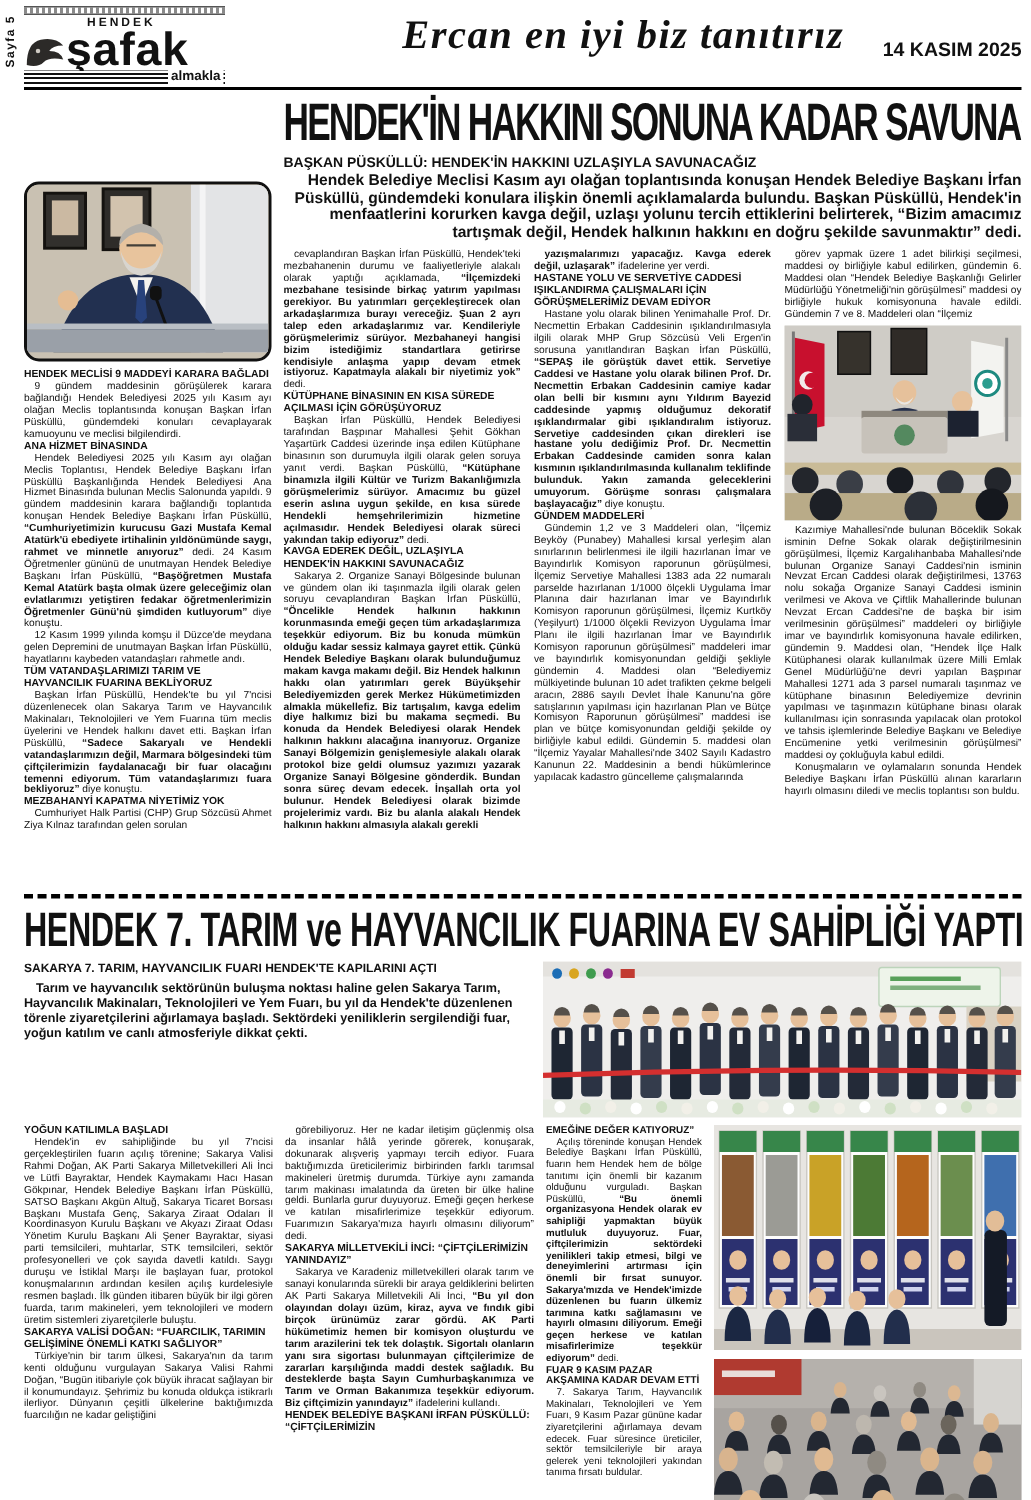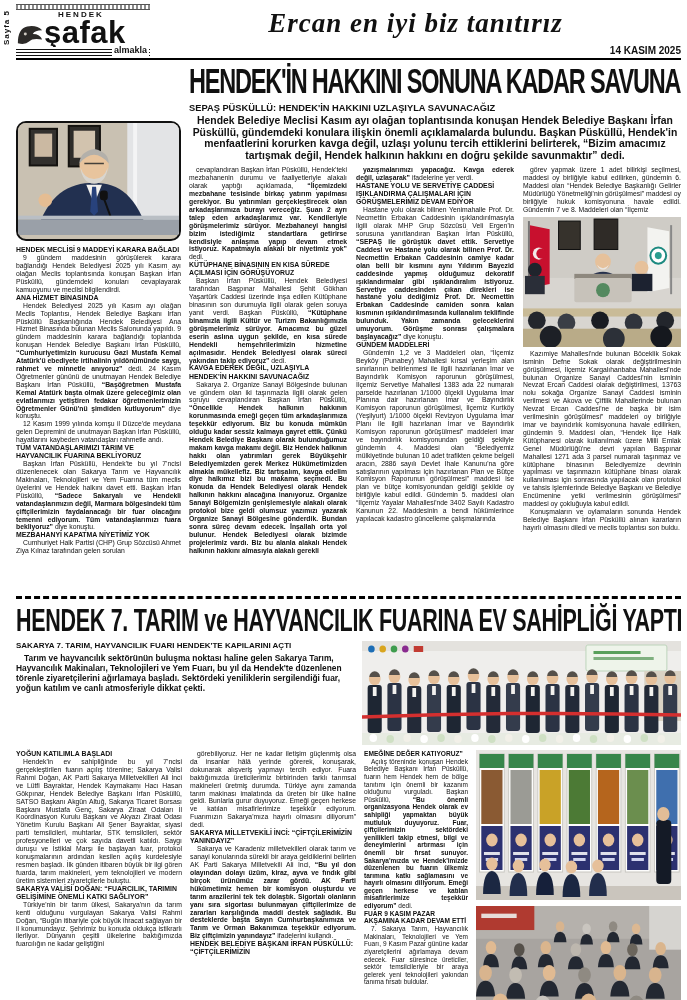--- a/index.html
+++ b/index.html
@@ -19,37 +19,37 @@
   .logo-main{display:flex;align-items:flex-end;gap:0;}
   .logo-words{flex:1;}
   .logo-hendek{font-size:8px;font-weight:bold;letter-spacing:2px;line-height:8px;padding-left:14px;}
   .logo-safak{font-size:31px;font-weight:900;letter-spacing:.5px;line-height:27px;}
   .logo-bottombar{height:9px;background:repeating-linear-gradient(0deg,#111 0 1.5px,#fff 1.5px 3px);
     position:relative;margin-top:1px;}
   .logo-gazetesi{position:absolute;right:1px;top:-2px;background:#fff;padding:0 2px;
     font-weight:bold;font-size:9px;line-height:11px;}
   .slogan{flex:1;text-align:center;font-family:"Liberation Serif",serif;font-style:italic;
     font-weight:bold;font-size:27px;margin-top:4px;letter-spacing:1px;}
-  .date{position:absolute;right:0;bottom:0;font-weight:bold;font-size:10px;}
+  .date{position:absolute;right:0;bottom:16px;font-weight:bold;font-size:13px;}
   .masthead-rule{border-top:2.5px solid #000;margin-top:2px;}
   
   .col-p{font-size:6.8px;line-height:7.9px;text-align:justify;text-indent:7px;
     overflow-wrap:break-word;}
   .col-h{font-size:6.9px;line-height:8.1px;font-weight:bold;text-align:left;}
   .bq{font-weight:bold;}
   
   .a1{display:flex;gap:8px;margin-top:3px;height:528px;overflow:hidden;}
   .a1-left{width:165px;flex:none;}
   .photo1-frame{border:2px solid #111;border-radius:10px;overflow:hidden;height:116px;
     margin-top:58px;margin-bottom:5px;background:#c9c1b2;}
   .a1-right{flex:1;min-width:0;}
   .a1-headline{font-weight:900;font-size:23.5px;letter-spacing:-1.2px;white-space:nowrap;
     transform:scaleY(1.5);transform-origin:center top;text-align:center;height:37px;line-height:25px;}
   .a1-subhead{font-weight:bold;font-size:9.3px;margin-top:3px;}
-  .a1-lead{font-weight:bold;font-size:10.4px;line-height:11.6px;margin-top:2px;text-align:center;}
+  .a1-lead{font-weight:bold;font-size:10.4px;line-height:11.6px;margin-top:2px;text-align:right;}
   .a1-cols{display:flex;gap:9px;margin-top:5px;}
   .a1-cols>div{flex:1;min-width:0;}
   .photo2-frame{height:130px;margin:3px 0;background:#d8d5d0;overflow:hidden;}
   
   .sep{border-top:3px dashed #000;margin:5px 0 3px 0;}
   
   .a2-headline{font-weight:900;font-size:21.5px;letter-spacing:-.3px;white-space:nowrap;
     transform:scaleY(1.5);transform-origin:center top;text-align:center;height:35px;line-height:24px;}
   .a2-top{display:flex;gap:8px;margin-top:4px;}
   .a2-leadblock{width:338px;flex:none;}
@@ -128,21 +128,21 @@
           <div class="col-p"><span>Hendek Belediyesi 2025 yılı Kasım ayı olağan Meclis Toplantısı, Hendek Belediye Başkanı İrfan Püsküllü Başkanlığında Hendek Belediyesi Ana Hizmet Binasında bulunan Meclis Salonunda yapıldı. 9 gündem maddesinin karara bağlandığı toplantıda konuşan Hendek Belediye Başkanı İrfan Püsküllü, </span><span class="bq">“Cumhuriyetimizin kurucusu Gazi Mustafa Kemal Atatürk'ü ebediyete irtihalinin yıldönümünde saygı, rahmet ve minnetle anıyoruz”</span><span> dedi. 24 Kasım Öğretmenler gününü de unutmayan Hendek Belediye Başkanı İrfan Püsküllü, </span><span class="bq">“Başöğretmen Mustafa Kemal Atatürk başta olmak üzere geleceğimiz olan evlatlarımızı yetiştiren fedakar öğretmenlerimizin Öğretmenler Günü'nü şimdiden kutluyorum”</span><span> diye konuştu.</span></div>
           <div class="col-p"><span>12 Kasım 1999 yılında komşu il Düzce'de meydana gelen Depremini de unutmayan Başkan İrfan Püsküllü, hayatlarını kaybeden vatandaşları rahmetle andı.</span></div>
           <div class="col-h">TÜM VATANDAŞLARIMIZI TARIM VE HAYVANCILIK FUARINA BEKLİYORUZ</div>
           <div class="col-p"><span>Başkan İrfan Püsküllü, Hendek'te bu yıl 7'ncisi düzenlenecek olan Sakarya Tarım ve Hayvancılık Makinaları, Teknolojileri ve Yem Fuarına tüm meclis üyelerini ve Hendek halkını davet etti. Başkan İrfan Püsküllü, </span><span class="bq">“Sadece Sakaryalı ve Hendekli vatandaşlarımızın değil, Marmara bölgesindeki tüm çiftçilerimizin faydalanacağı bir fuar olacağını temenni ediyorum. Tüm vatandaşlarımızı fuara bekliyoruz”</span><span> diye konuştu.</span></div>
           <div class="col-h">MEZBAHANYİ KAPATMA NİYETİMİZ YOK</div>
           <div class="col-p"><span>Cumhuriyet Halk Partisi (CHP) Grup Sözcüsü Ahmet Ziya Kılnaz tarafından gelen sorulan</span></div>
         </div>
     </div>
     <div class="a1-right">
       <div class="a1-headline">HENDEK'İN HAKKINI SONUNA KADAR SAVUNACAĞIZ</div>
-      <div class="a1-subhead">SEPAŞ PÜSKÜLLÜ: HENDEK'İN HAKKINI UZLAŞIYLA SAVUNACAĞIZ</div>
+      <div class="a1-subhead">BAŞKAN PÜSKÜLLÜ: HENDEK'İN HAKKINI UZLAŞIYLA SAVUNACAĞIZ</div>
       <div class="a1-lead">Hendek Belediye Meclisi Kasım ayı olağan toplantısında konuşan Hendek Belediye Başkanı İrfan Püsküllü, gündemdeki konulara ilişkin önemli açıklamalarda bulundu.  Başkan Püsküllü, Hendek'in menfaatlerini korurken kavga değil, uzlaşı yolunu tercih ettiklerini belirterek, “Bizim amacımız tartışmak değil, Hendek halkının hakkını en doğru şekilde savunmaktır” dedi.</div>
       <div class="a1-cols">
         <div>
             <div class="col-p"><span>cevaplandıran Başkan İrfan Püsküllü, Hendek'teki mezbahanenin durumu ve faaliyetleriyle alakalı olarak yaptığı açıklamada, </span><span class="bq">“İlçemizdeki mezbahane tesisinde birkaç yatırım yapılması gerekiyor. Bu yatırımları gerçekleştirecek olan arkadaşlarımıza burayı vereceğiz. Şuan 2 ayrı talep eden arkadaşlarımız var. Kendileriyle görüşmelerimiz sürüyor. Mezbahaneyi hangisi bizim istediğimiz standartlara getirirse kendisiyle anlaşma yapıp devam etmek istiyoruz. Kapatmayla alakalı bir niyetimiz yok”</span><span> dedi.</span></div>
             <div class="col-h">KÜTÜPHANE BİNASININ EN KISA SÜREDE AÇILMASI İÇİN GÖRÜŞÜYORUZ</div>
             <div class="col-p"><span>Başkan İrfan Püsküllü, Hendek Belediyesi tarafından Başpınar Mahallesi Şehit Gökhan Yaşartürk Caddesi üzerinde inşa edilen Kütüphane binasının son durumuyla ilgili olarak gelen soruya yanıt verdi. Başkan Püsküllü, </span><span class="bq">“Kütüphane binamızla ilgili Kültür ve Turizm Bakanlığımızla görüşmelerimiz sürüyor. Amacımız bu güzel eserin aslına uygun şekilde, en kısa sürede Hendekli hemşehrilerimizin hizmetine açılmasıdır. Hendek Belediyesi olarak süreci yakından takip ediyoruz”</span><span> dedi.</span></div>
             <div class="col-h">KAVGA EDEREK DEĞİL, UZLAŞIYLA HENDEK'İN HAKKINI SAVUNACAĞIZ</div>
             <div class="col-p"><span>Sakarya 2. Organize Sanayi Bölgesinde bulunan ve gündem olan iki taşınmazla ilgili olarak gelen soruyu cevaplandıran Başkan İrfan Püsküllü, </span><span class="bq">“Öncelikle Hendek halkının hakkının korunmasında emeği geçen tüm arkadaşlarımıza teşekkür ediyorum. Biz bu konuda mümkün olduğu kadar sessiz kalmaya gayret ettik. Çünkü Hendek Belediye Başkanı olarak bulunduğumuz makam kavga makamı değil. Biz Hendek halkının hakkı olan yatırımları gerek Büyükşehir Belediyemizden gerek Merkez Hükümetimizden almakla mükellefiz. Biz tartışalım, kavga edelim diye halkımız bizi bu makama seçmedi. Bu konuda da Hendek Belediyesi olarak Hendek halkının hakkını alacağına inanıyoruz. Organize Sanayi Bölgemizin genişlemesiyle alakalı olarak protokol bize geldi olumsuz yazımızı yazarak Organize Sanayi Bölgesine gönderdik. Bundan sonra süreç devam edecek. İnşallah orta yol bulunur. Hendek Belediyesi olarak bizimde projelerimiz vardı. Biz bu alanla alakalı Hendek halkının hakkını almasıyla alakalı gerekli</span></div>
           </div>
         <div>

